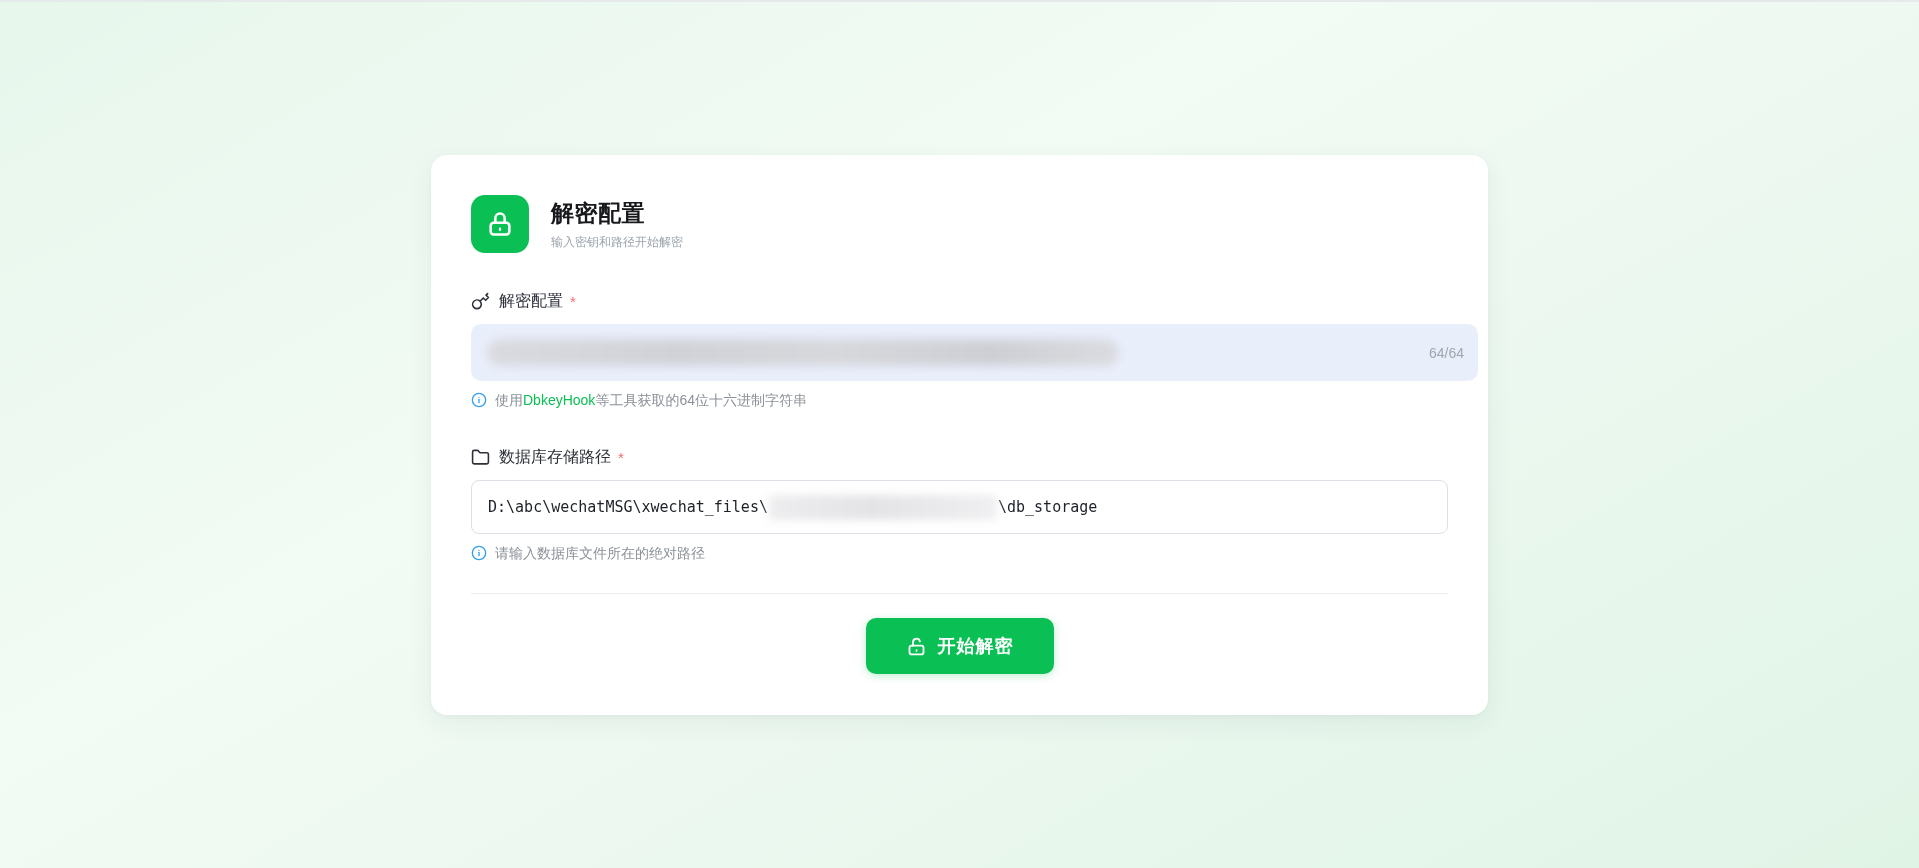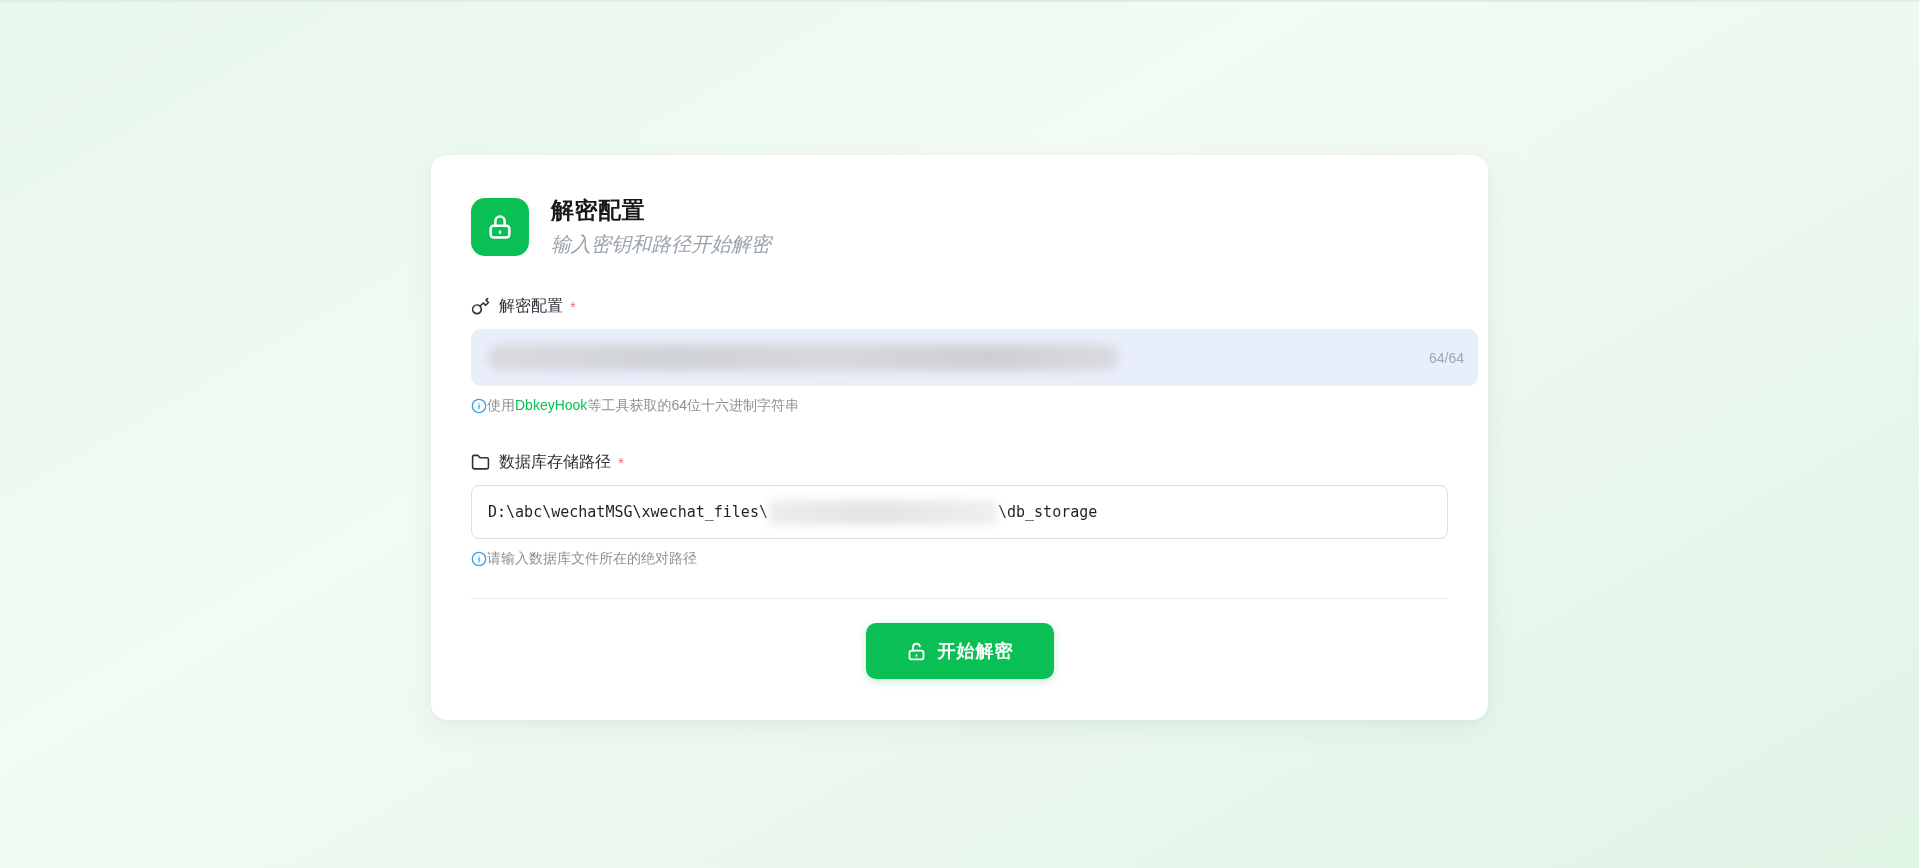--- a/index.html
+++ b/index.html
@@ -26,21 +26,21 @@
   .card-header { display: flex; align-items: center; gap: 22px; margin-bottom: 38px; }
   .icon-box {
     width: 58px; height: 58px; border-radius: 14px;
     background: #0abf53;
     display: flex; align-items: center; justify-content: center;
     flex: 0 0 auto;
   }
   .icon-box svg { width: 28px; height: 28px; }
   .header-text { display: flex; flex-direction: column; gap: 5px; }
   .card-title { font-size: 23px; font-weight: 700; color: #17191c; letter-spacing: 0.5px; }
-  .card-subtitle { font-size: 20px; color: #9aa3ab; font-style: italic; }
+  .card-subtitle { font-size: 12px; color: #9aa3ab; }
   
   .field-group { margin-bottom: 0; }
   .field-label {
     display: flex; align-items: center; gap: 9px;
     font-size: 16px; font-weight: 500; color: #2c3038;
     margin-bottom: 12px;
   }
   .field-label svg { width: 19px; height: 19px; flex: 0 0 auto; }
   .required { color: #f56c6c; font-size: 15px; margin-left: -2px; }
   
@@ -60,21 +60,21 @@
     background: linear-gradient(90deg, #d9dadf 0%, #cfd1d6 30%, #d6d7db 55%, #cdced3 80%, #dadbdf 100%);
     filter: blur(5px);
     opacity: 0.95;
   }
   .char-counter {
     position: absolute; right: 14px; top: 50%; transform: translateY(-50%);
     font-size: 14px; color: #a0a6ad;
   }
   
   .hint-row {
-    display: flex; align-items: center; gap: 0;
+    display: flex; gap: 8px;
     margin-top: 11px;
     font-size: 14px; color: #8b9198;
   }
   .hint-row svg { width: 16px; height: 16px; flex: 0 0 auto; }
   .hint-link { color: #0abf53; cursor: pointer; }
   .gap-between-fields { height: 37px; }
   
   .path-input {
     height: 54px; width: 977px;
     background: #ffffff;

